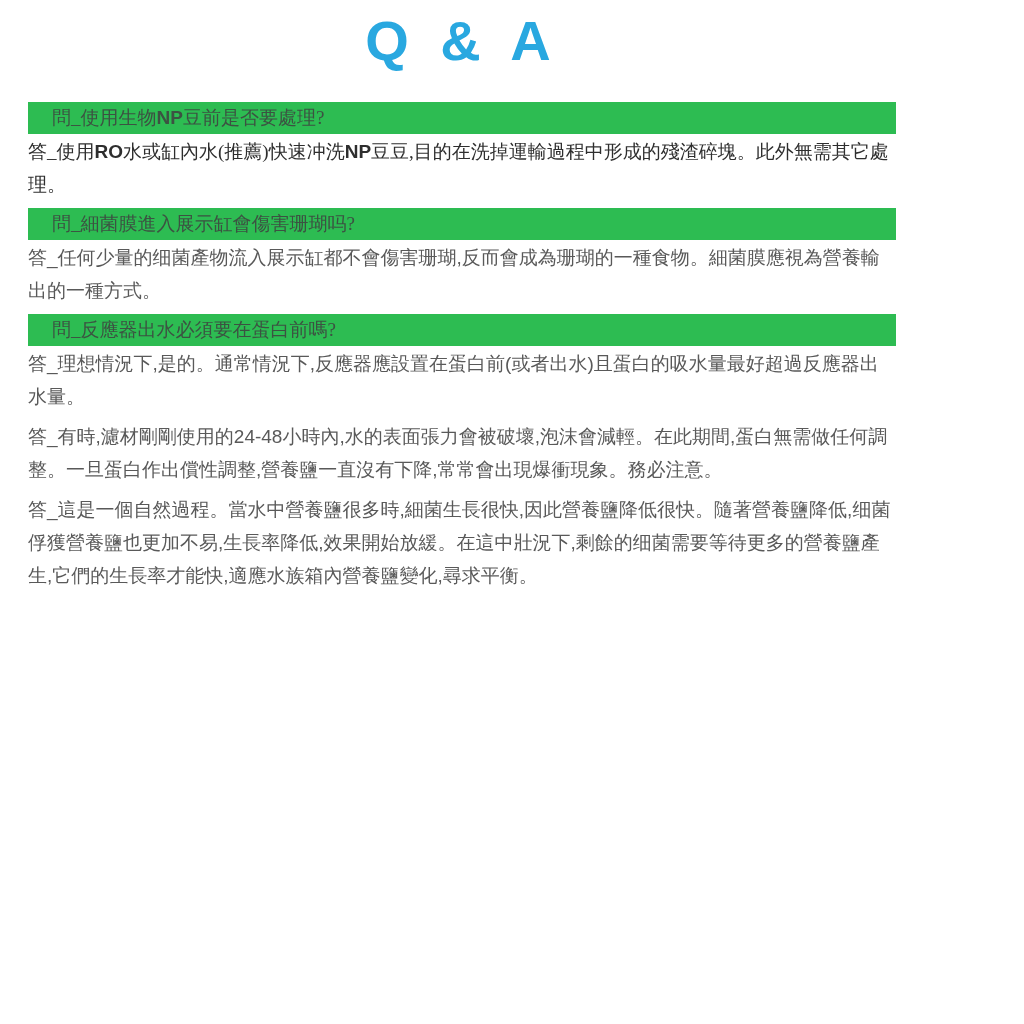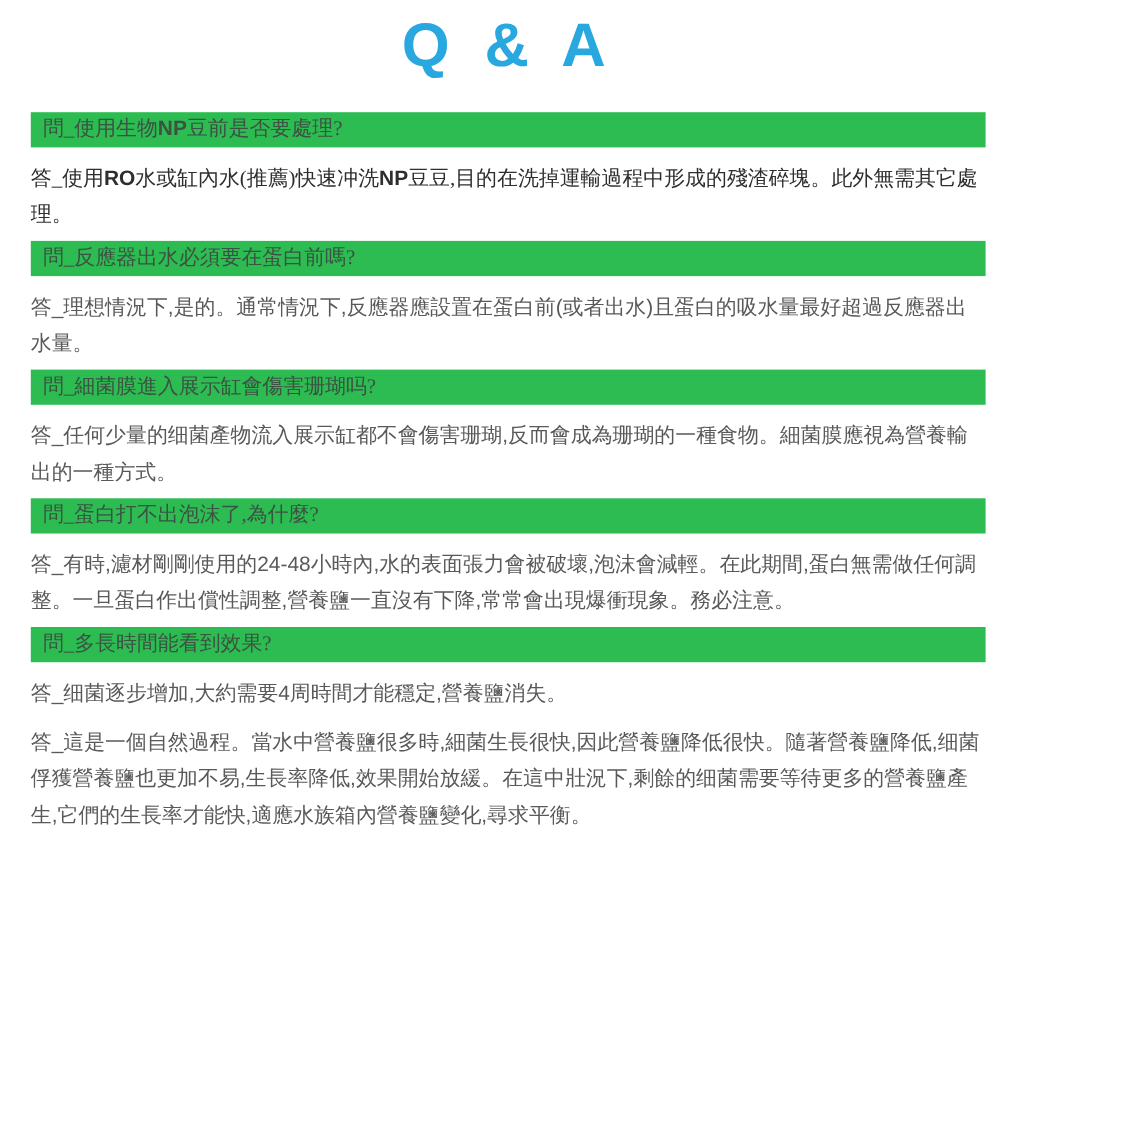--- a/index.html
+++ b/index.html
@@ -25,29 +25,29 @@
     font-weight:bold;
     letter-spacing:8px;
     font-family:"Liberation Sans", sans-serif;
   }
   .content{ padding:6px 28px 0 28px; }
   .qa-item{ margin:0; }
   .qbar{
     background:var(--bar-green,#2dbc52);
     height:32px;
     line-height:32px;
-    padding:0 11px;
+    padding:0 24px;
     color:var(--question-text,#3c5242);
     font-family:"Liberation Serif", serif;
     font-size:19px;
     white-space:nowrap;
     overflow:hidden;
   }
   .answer{
-    margin:12px 0 7px 0;
+    margin:1px 0 7px 0;
     color:var(--answer-text,#595959);
     font-size:19px;
     line-height:33px;
     white-space:pre-line;
     font-family:"Liberation Sans", sans-serif;
   }
   .answer.serif{
     font-family:"Liberation Serif", serif;
     color:#2e2e2e;
   }
@@ -64,38 +64,33 @@
 
   <div class="content">
 
     <section class="qa-item">
       <div class="qbar"><span>問_使用生物<b>NP</b>豆前是否要處理?</span></div>
       <p class="answer serif">答_使用<b>RO</b>水或缸內水(推薦)快速冲洗<b>NP</b>豆豆,目的在洗掉運輸過程中形成的殘渣碎塊。此外無需其它處理。</p>
     </section>
 
 
     <section class="qa-item">
+      <div class="qbar"><span>問_細菌膜進入展示缸會傷害珊瑚吗?</span></div>
+      <p class="answer">答_任何少量的细菌產物流入展示缸都不會傷害珊瑚,反而會成為珊瑚的一種食物。細菌膜應視為營養輸出的一種方式。</p>
+    </section>
+
+    <section class="qa-item">
       <div class="qbar"><span>問_反應器出水必須要在蛋白前嗎?</span></div>
       <p class="answer">答_理想情況下,是的。通常情況下,反應器應設置在蛋白前(或者出水)且蛋白的吸水量最好超過反應器出水量。</p>
     </section>
 
     <section class="qa-item">
-      <div class="qbar"><span>問_細菌膜進入展示缸會傷害珊瑚吗?</span></div>
-      <p class="answer">答_任何少量的细菌產物流入展示缸都不會傷害珊瑚,反而會成為珊瑚的一種食物。細菌膜應視為營養輸出的一種方式。</p>
-    </section>
-
-    <section class="qa-item">
-      <div class="qbar"><span>問_蛋白打不出泡沫了,為什麼?</span></div>
       <p class="answer">答_有時,濾材剛剛使用的24-48小時內,水的表面張力會被破壞,泡沫會減輕。在此期間,蛋白無需做任何調整。一旦蛋白作出償性調整,營養鹽一直沒有下降,常常會出現爆衝現象。務必注意。</p>
     </section>
 
-    <section class="qa-item">
-      <div class="qbar"><span>問_多長時間能看到效果?</span></div>
-      <p class="answer">答_细菌逐步增加,大約需要4周時間才能穩定,營養鹽消失。</p>
-    </section>
 
     <section class="qa-item">
       <p class="answer">答_這是一個自然過程。當水中營養鹽很多時,細菌生長很快,因此營養鹽降低很快。隨著營養鹽降低,细菌俘獲營養鹽也更加不易,生長率降低,效果開始放緩。在這中壯況下,剩餘的细菌需要等待更多的營養鹽產生,它們的生長率才能快,適應水族箱內營養鹽變化,尋求平衡。</p>
     </section>
 
 
   </div>
 </div>
 
 </body></html>

